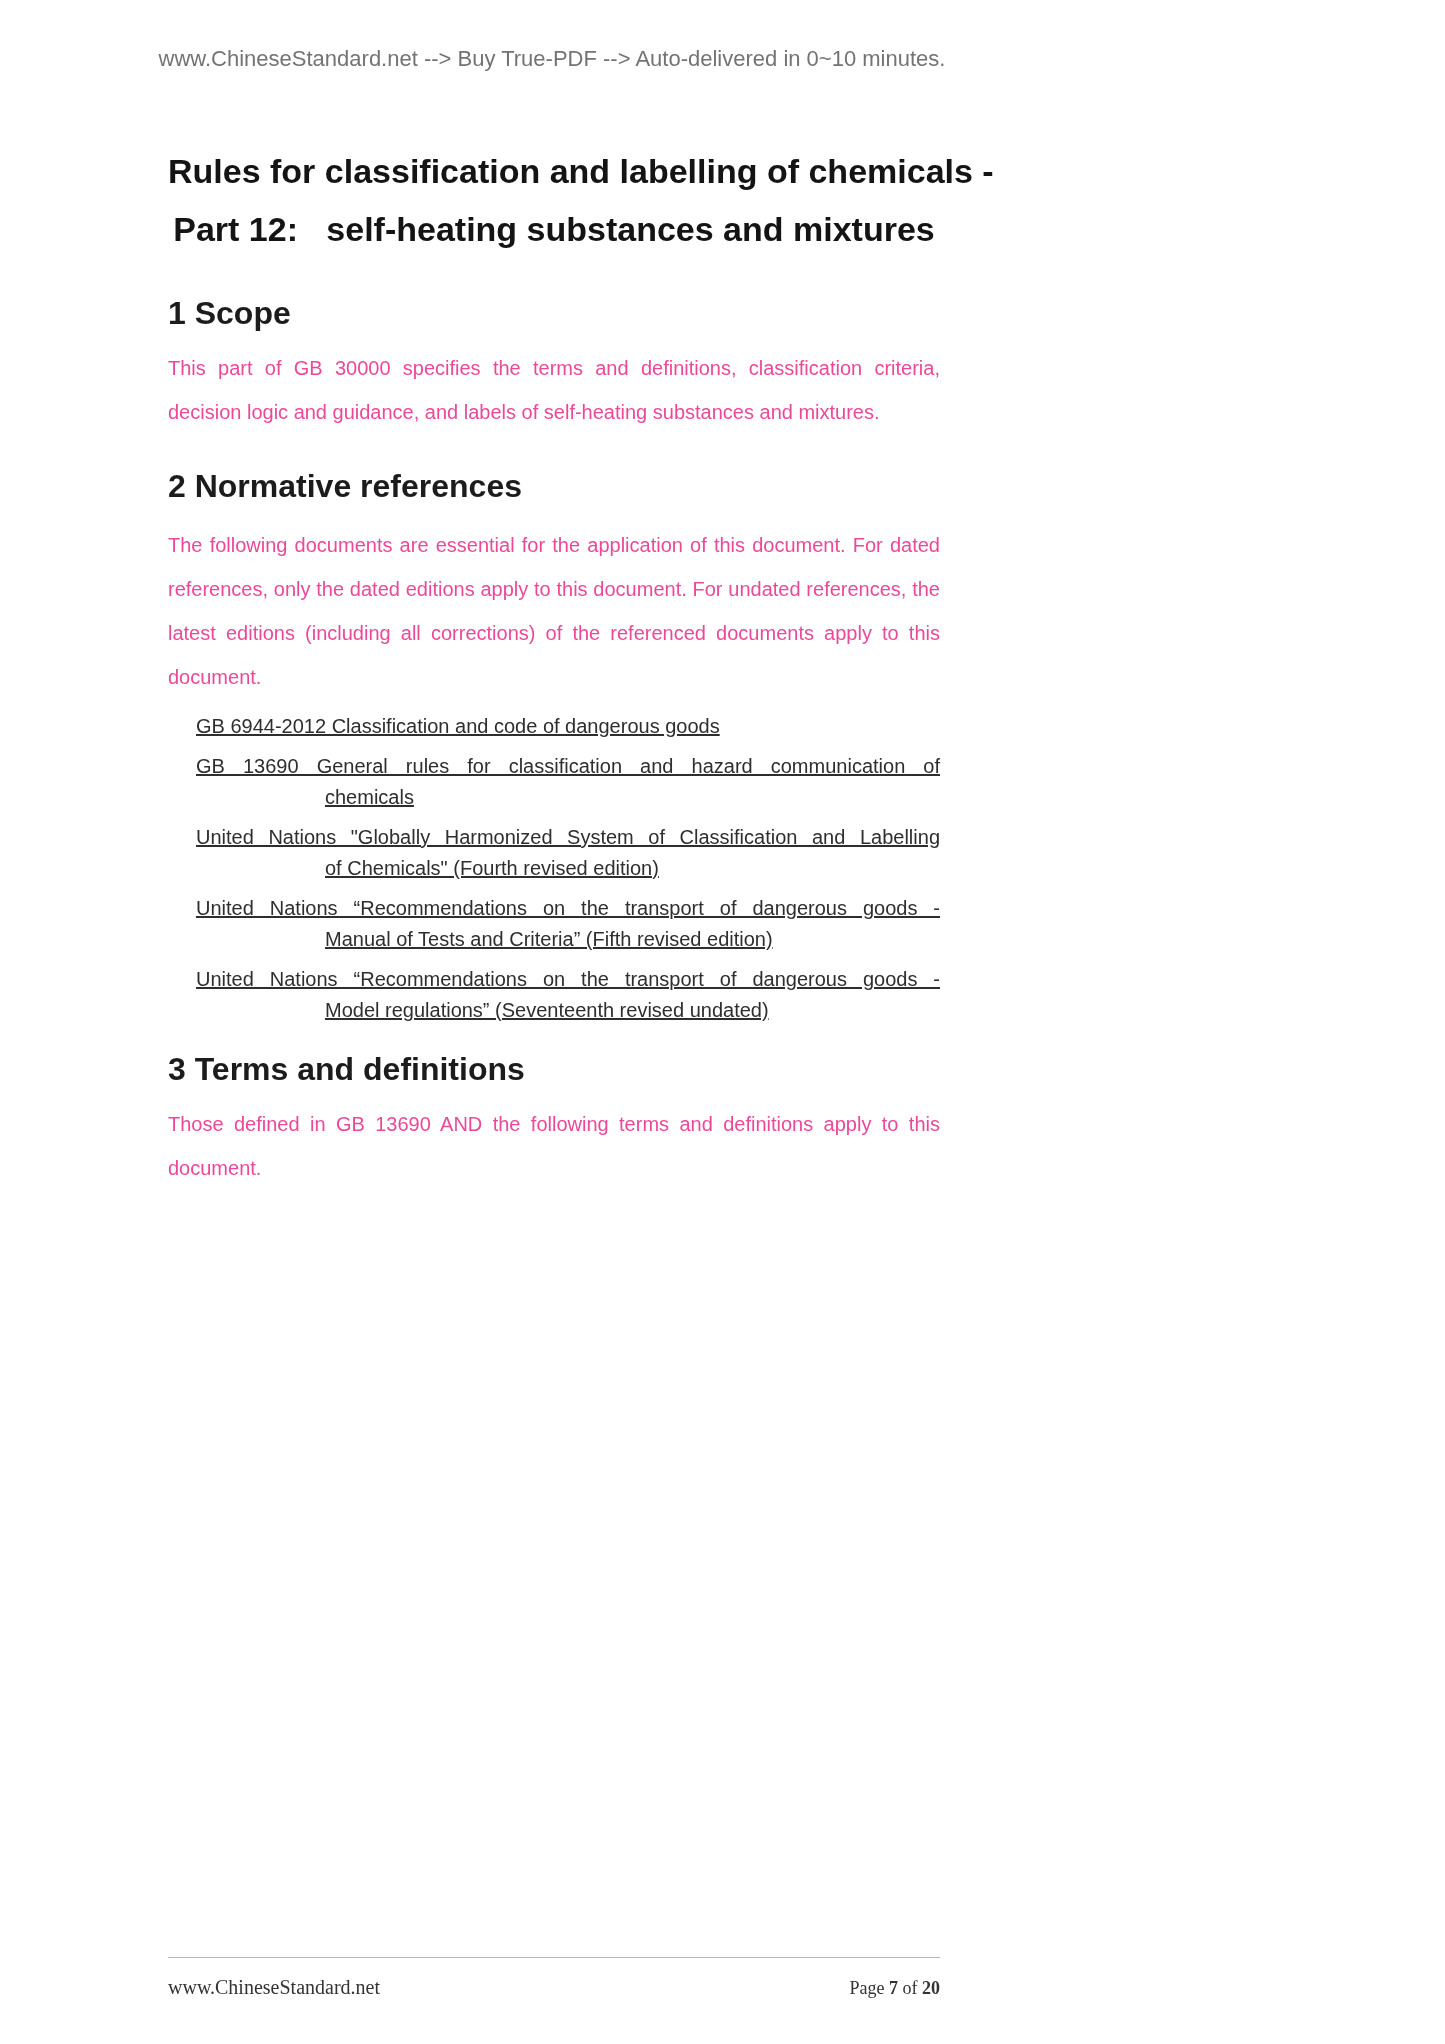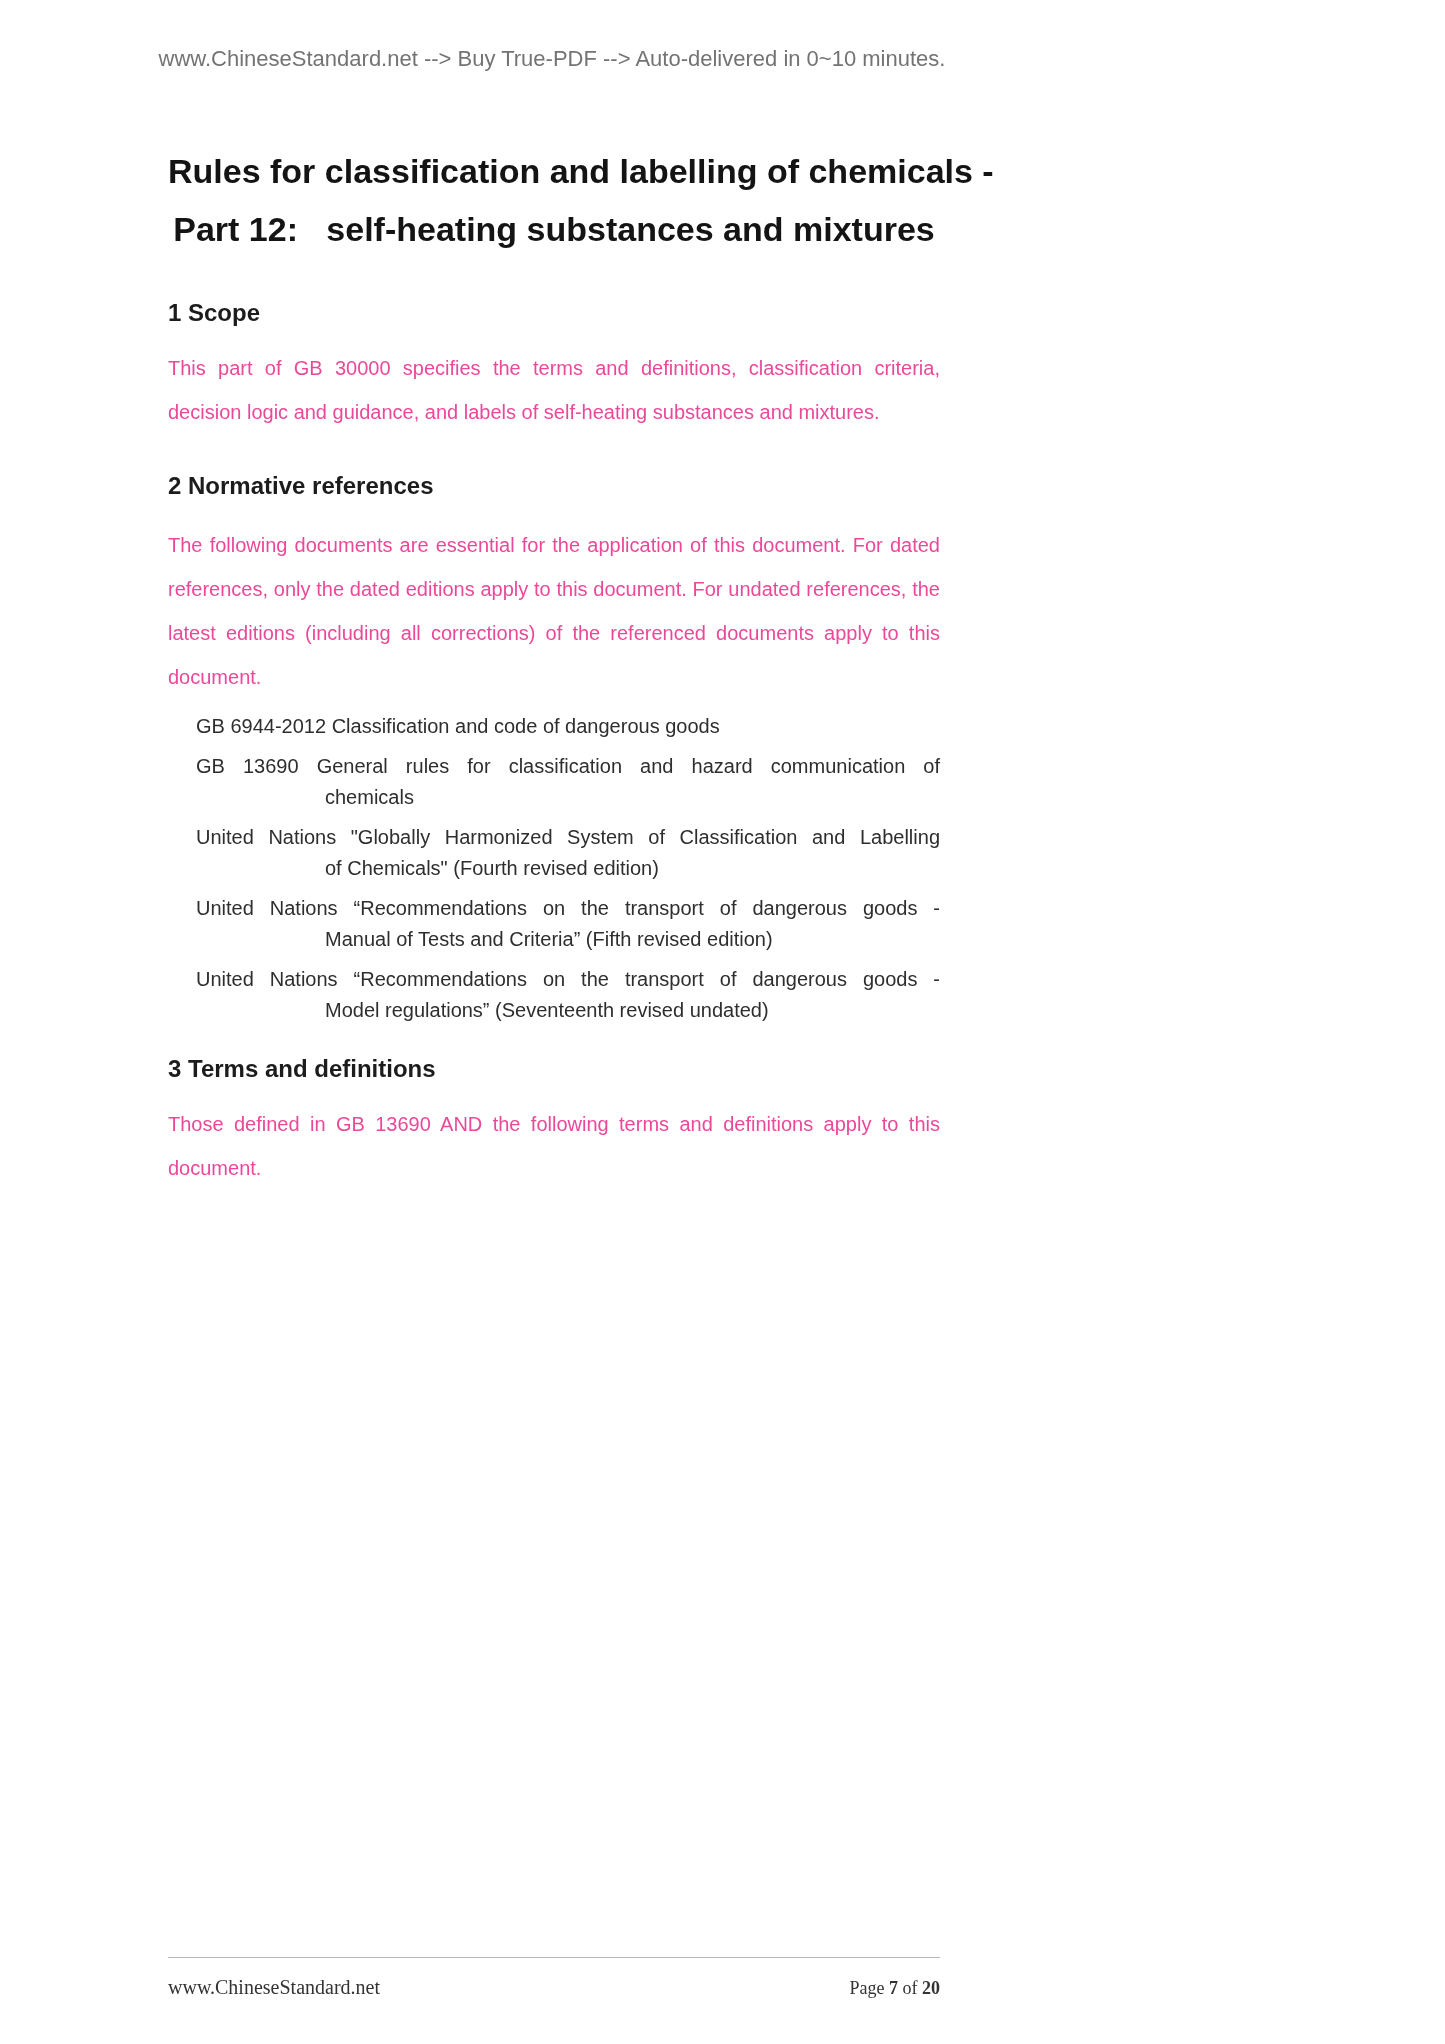--- a/index.html
+++ b/index.html
@@ -20,36 +20,36 @@
     position:absolute; left:168px; top:0; width:772px;
   }
   .doc-title {
     margin-top:142px;
     text-align:center;
     font-weight:700; font-size:34px; line-height:58px;
     color:#141414;
   }
   .title-line { white-space:pre; }
   .section-heading {
-    font-size:24px; font-weight:600; line-height:30px; color:#1c1c1c;
+    font-size:32px; font-weight:600; line-height:30px; color:#1c1c1c;
   }
   .h-scope  { margin-top:40px; }
   .h-norm   { margin-top:37px; }
   .h-terms  { margin-top:28px; }
   .para {
     font-size:20px; line-height:44px;
     text-align:justify; text-justify:inter-word;
     color:#ec4899;
   }
   .p1 { margin-top:18px; }
   .p2 { margin-top:23px; }
   .p3 { margin-top:22px; }
   .p4 { margin-top:18px; }
   .refs { margin-top:12px; font-size:20px; line-height:31px; color:#2e2e2e; }
-  .ref-item { margin-bottom:9px; }
+  .ref-item { margin-bottom:9px;text-decoration:underline; }
   .ref-first { padding-left:28px; }
   .ref-first.stretch { text-align:justify; text-align-last:justify; }
   .ref-cont { padding-left:157px; }
   .footer-rule {
     position:absolute; top:1957px; left:168px; width:772px;
     border-top:1px solid #b7b7b7;
   }
   .footer {
     position:absolute; top:1976px; left:168px; width:772px;
     display:flex; justify-content:space-between; align-items:baseline;

